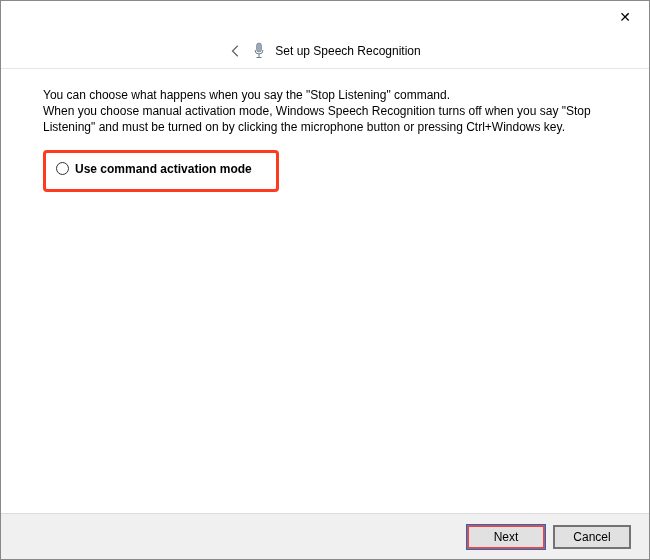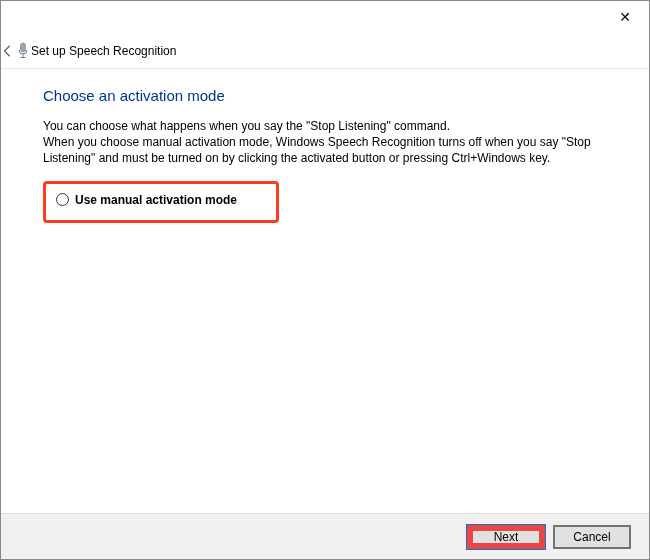--- a/index.html
+++ b/index.html
@@ -23,22 +23,23 @@
     .close-x {
       width: 20px; height: 20px;
       display: flex; align-items: center; justify-content: center;
       font-size: 14px;
       color: #000;
     }
     .header-row {
       height: 36px;
       display: flex;
       align-items: center;
-      gap: 2px;
+      gap: 10px;
       border-bottom: 1px solid #e5e5e5;
+      justify-content: center;
     }
     .back-arrow { width: 14px; height: 14px; }
     .mic-icon { width: 12px; height: 18px; }
     .wizard-title {
       font-size: 12px;
       color: #000;
     }
     .content {
       padding: 18px 42px 10px 42px;
     }
@@ -107,21 +108,21 @@
       background: #e1e1e1;
       border: 2px solid #737373;
       font-size: 12px;
       font-family: inherit;
       display: flex;
       align-items: center;
       justify-content: center;
       cursor: pointer;
     }
     .btn.primary {
-      border: 6px solid #ef4444;
+      border: 2px solid #ef4444;
       outline: 1px solid #0078d7;
     }
   </style>
 </head>
 <body>
 
 <div class="titlebar">
   <div class="close-x">✕</div>
 </div>
 
@@ -132,30 +133,29 @@
   <svg class="mic-icon" viewBox="0 0 12 18">
     <rect x="3.5" y="1" width="5" height="9" rx="2.5" fill="#9aa8b8" stroke="#6a7a8a" stroke-width="0.6"></rect>
     <path d="M2 8 a4 4 0 0 0 8 0" fill="none" stroke="#6a7a8a" stroke-width="1"></path>
     <line x1="6" y1="12" x2="6" y2="15" stroke="#6a7a8a" stroke-width="1"></line>
     <line x1="3.5" y1="15.5" x2="8.5" y2="15.5" stroke="#6a7a8a" stroke-width="1"></line>
   </svg>
   <span class="wizard-title">Set up Speech Recognition</span>
 </div>
 
 <div class="content">
-  <div class="page-heading">Choose an activation mode</div>
   <div class="desc">
     <span>You can choose what happens when you say the "Stop Listening" command.</span><br>
-    <span>When you choose manual activation mode, Windows Speech Recognition turns off when you say "Stop Listening" and must be turned on by clicking the activated button or pressing Ctrl+Windows key.</span><br>
+    <span>When you choose manual activation mode, Windows Speech Recognition turns off when you say "Stop Listening" and must be turned on by clicking the microphone button or pressing Ctrl+Windows key.</span><br>
   </div>
 
   <div class="radio-group">
     <div class="radio-item">
       <span class="radio-circle"></span>
-      <span class="radio-label">Use manual activation mode</span>
+      <span class="radio-label">Use command activation mode</span>
     </div>
   </div>
 </div>
 
 <div class="footer">
   <button class="btn primary">Next</button>
   <button class="btn">Cancel</button>
 </div>
 
 </body></html>

